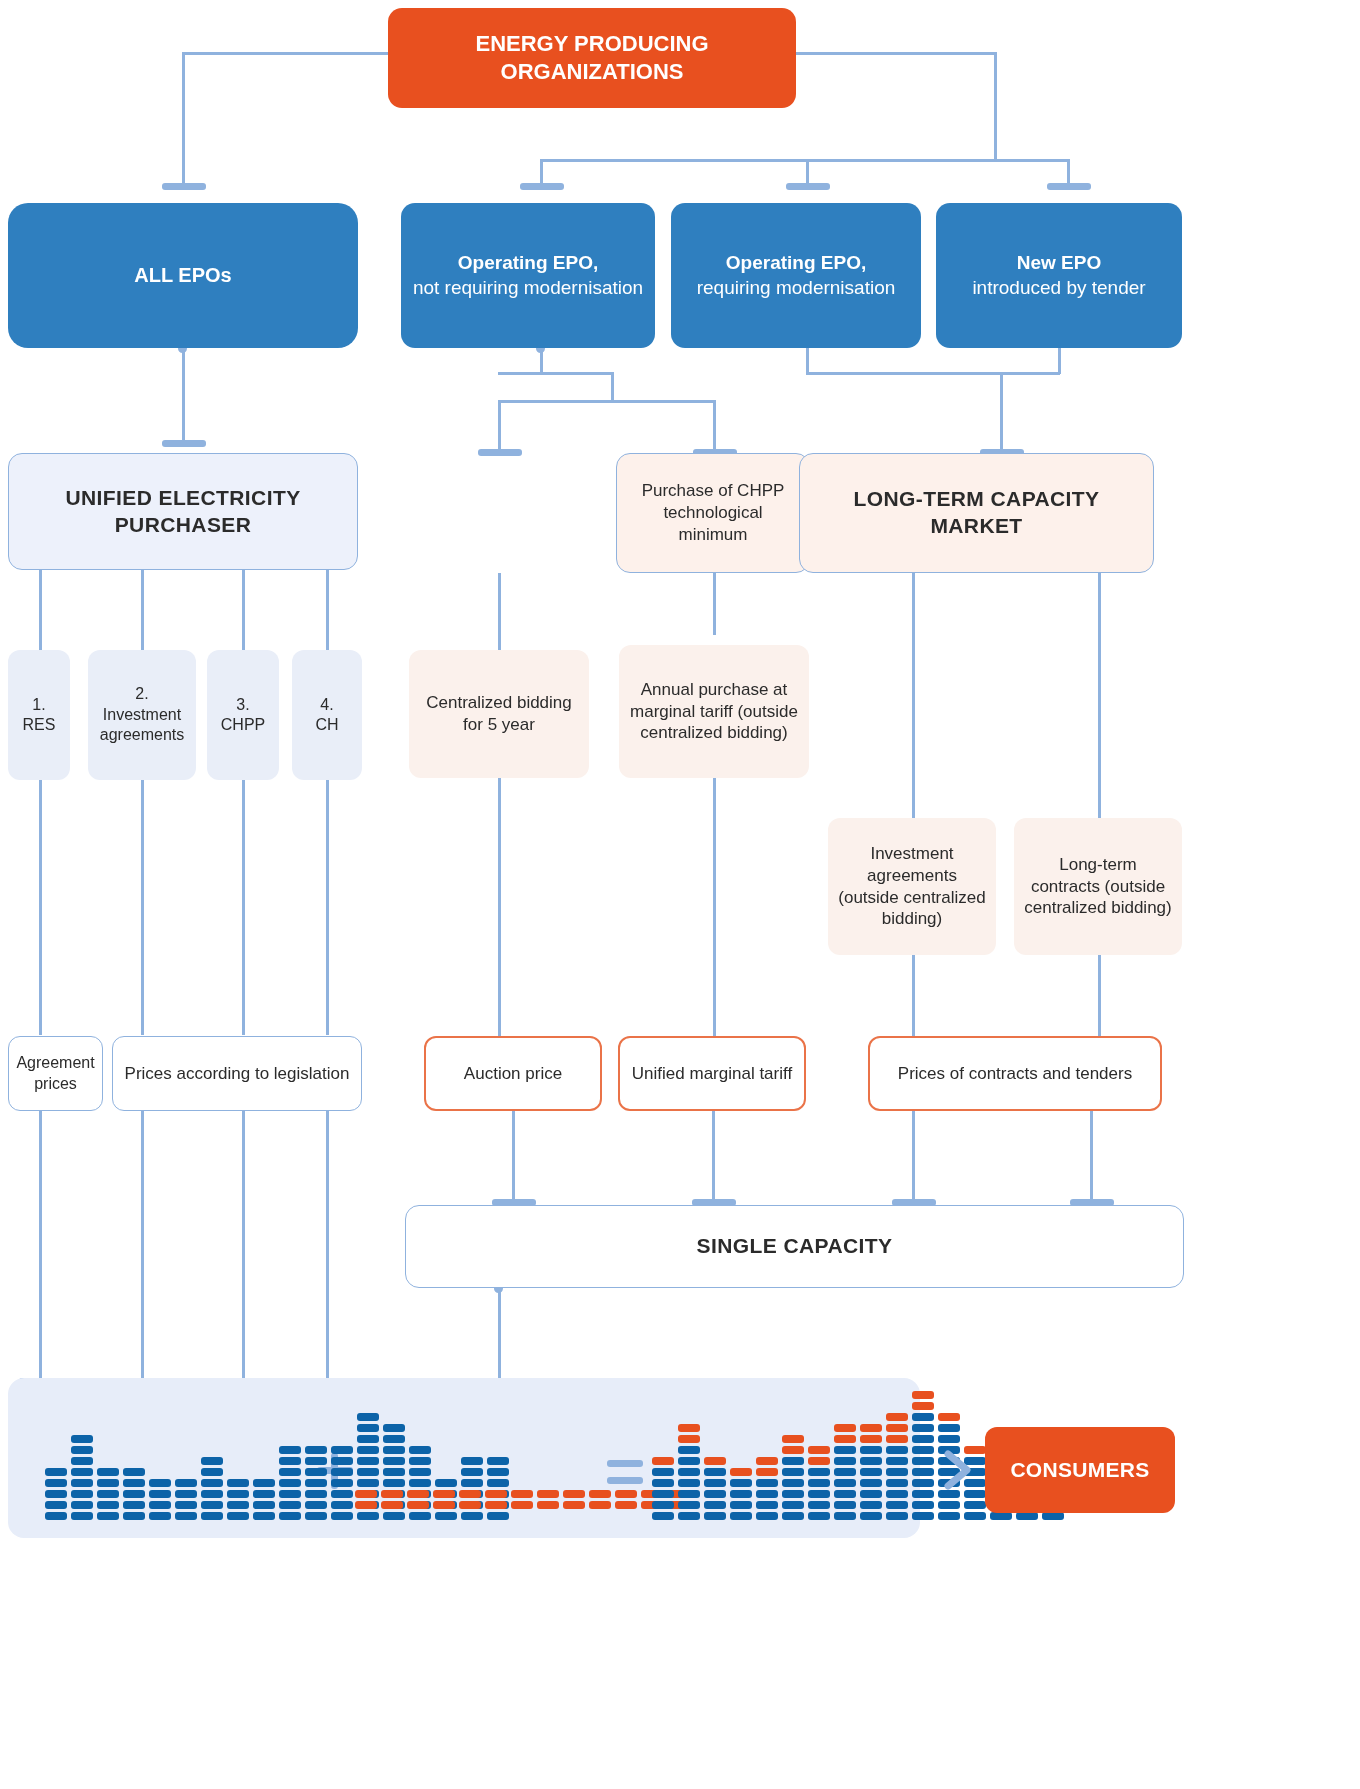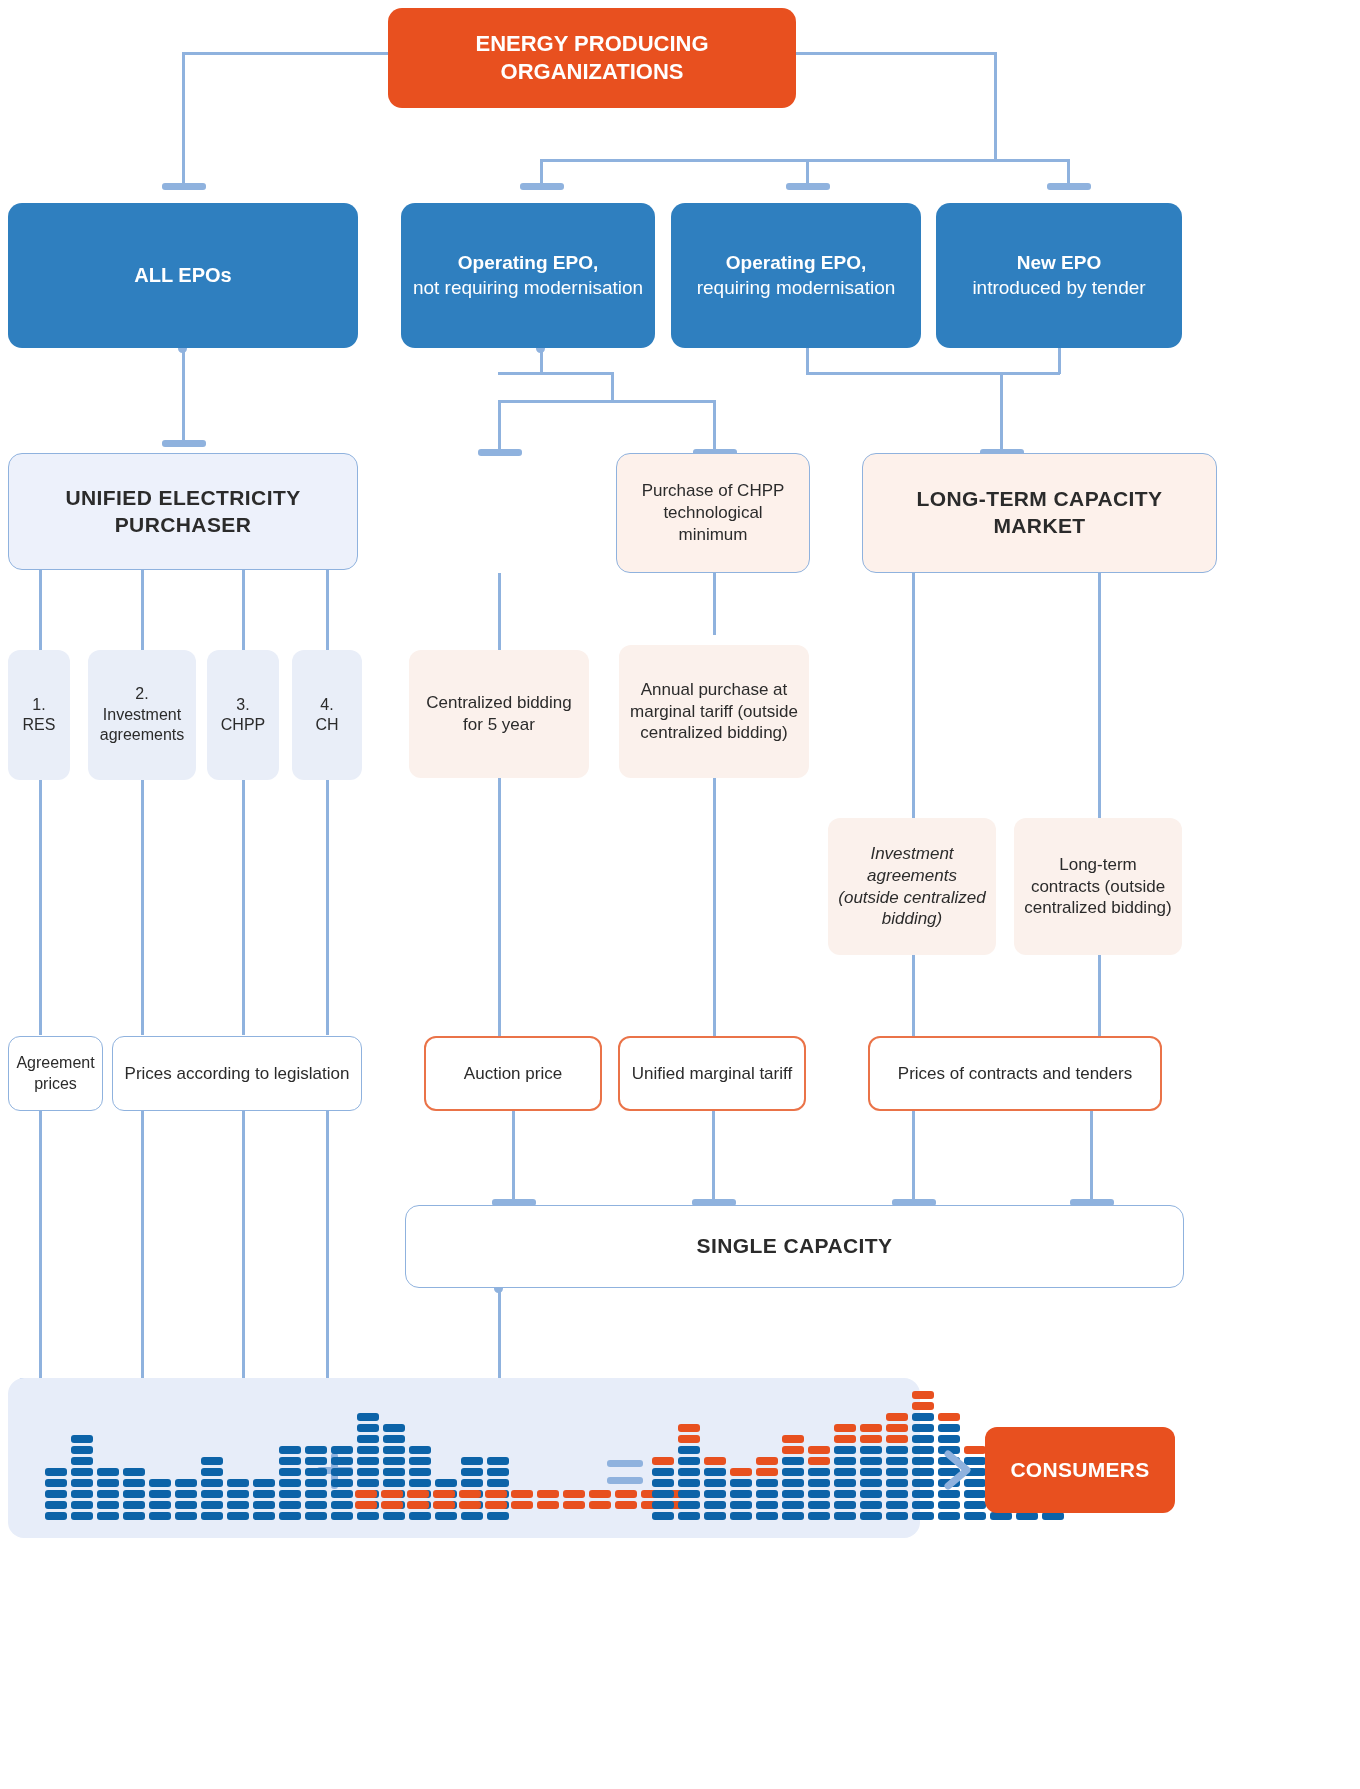--- a/index.html
+++ b/index.html
@@ -125,21 +125,21 @@
   <div class="cap-t" style="left:1070px;top:1199px;"></div>
 
   <div class="ln vl" style="left:498px;top:1288px;height:95px;"></div>
   <div class="dot" style="left:494px;top:1284px;"></div>
   <div class="cap-t" style="left:478px;top:1378px;"></div>
 
   <div class="box orange-fill" id="root" style="left:388px;top:8px;width:408px;height:100px;font-size:22px;">
     <div class="txt">ENERGY PRODUCING ORGANIZATIONS</div>
   </div>
 
-  <div class="box blue-fill" style="left:8px;top:203px;width:350px;height:145px;font-size:20px;">
+  <div class="box blue-fill" style="left:8px;top:203px;width:350px;height:145px;font-size:20px;border-radius:20px;">
     <div class="txt">
       <span class="b">ALL EPOs</span>
     </div>
   </div>
 
   <div class="box blue-fill" style="left:401px;top:203px;width:254px;height:145px;font-size:19px;">
     <div class="txt">
       <span class="b">Operating EPO,</span><br>
       <span>not requiring modernisation</span>
     </div>
@@ -161,21 +161,21 @@
 
   <div class="box lilac" style="left:8px;top:453px;width:350px;height:117px;font-size:21px;">
     <div class="txt cap">UNIFIED ELECTRICITY PURCHASER</div>
   </div>
 
 
   <div class="box peach" style="left:616px;top:453px;width:194px;height:120px;font-size:17px;">
     <div class="txt">Purchase of CHPP technological minimum</div>
   </div>
 
-  <div class="box peach" style="left:862px;top:453px;width:355px;height:120px;font-size:21px;">
+  <div class="box peach" style="left:799px;top:453px;width:355px;height:120px;font-size:21px;">
     <div class="txt cap">LONG-TERM CAPACITY MARKET</div>
   </div>
 
   <div class="box plain-lilac" style="left:8px;top:650px;width:62px;height:130px;font-size:16px;">
     <div class="txt">
       <span>1.</span><br>
       <span>RES</span>
     </div>
   </div>
   <div class="box plain-lilac" style="left:88px;top:650px;width:108px;height:130px;font-size:16px;">
@@ -196,21 +196,21 @@
       <span>CH</span>
     </div>
   </div>
 
   <div class="box peach-noborder" style="left:409px;top:650px;width:180px;height:128px;font-size:17px;">
     <div class="txt">Centralized bidding for 5 year</div>
   </div>
   <div class="box peach-noborder" style="left:619px;top:645px;width:190px;height:133px;font-size:17px;">
     <div class="txt">Annual purchase at marginal tariff (outside centralized bidding)</div>
   </div>
-  <div class="box peach-noborder" style="left:828px;top:818px;width:168px;height:137px;font-size:17px;font-style:italic;">
+  <div class="box peach-noborder" style="left:828px;top:818px;width:168px;height:137px;font-size:17px;">
     <div class="txt">Investment agreements (outside centralized bidding)</div>
   </div>
   <div class="box peach-noborder" style="left:1014px;top:818px;width:168px;height:137px;font-size:17px;">
     <div class="txt">Long-term contracts (outside centralized bidding)</div>
   </div>
 
   <div class="box white-blue2" style="left:8px;top:1036px;width:95px;height:75px;font-size:16px;border-radius:12px;">
     <div class="txt">Agreement prices</div>
   </div>
   <div class="box white-blue2" style="left:112px;top:1036px;width:250px;height:75px;font-size:17px;border-radius:12px;">

